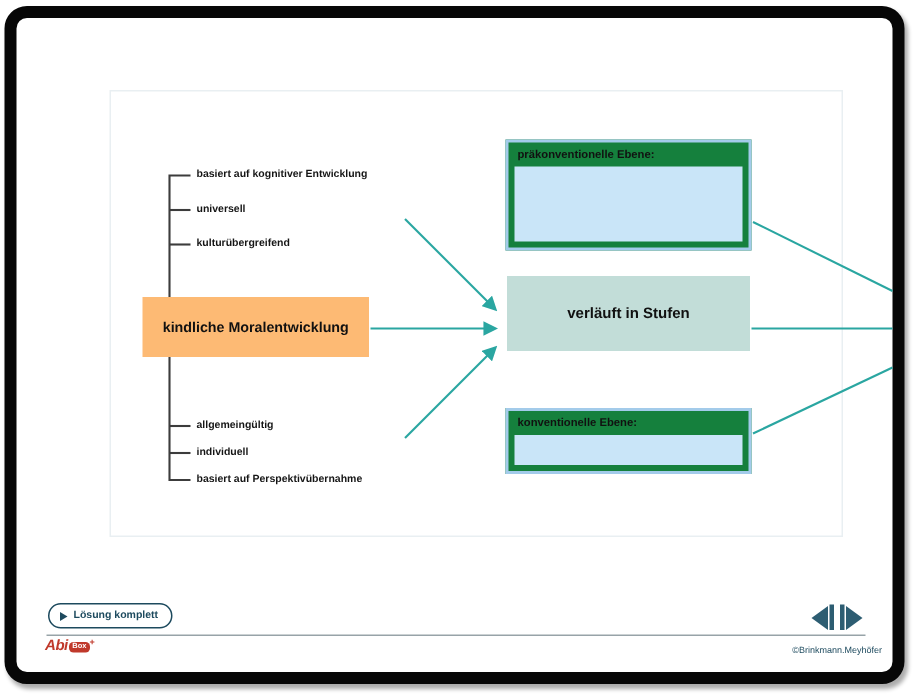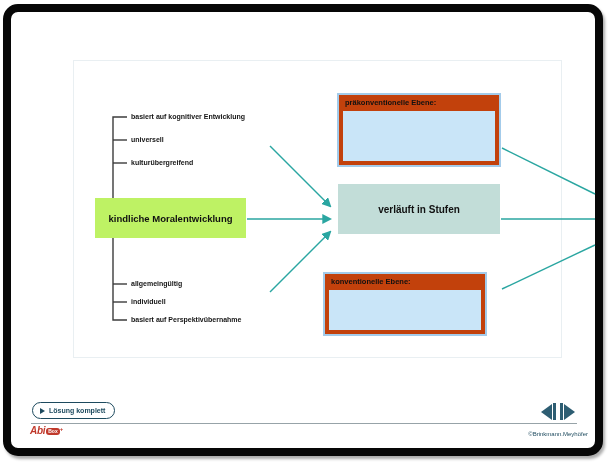--- a/index.html
+++ b/index.html
@@ -11,27 +11,27 @@
           border:8px solid #070707;border-radius:15px;background:#ffffff;
           box-shadow:2px 3px 3px rgba(0,0,0,.33);}
 
   
   .slide{position:absolute;left:73px;top:60px;width:489px;height:298px;box-sizing:border-box;
          background:#ffffff;border:1px solid #e9eff2;}
 
   
   .node{position:absolute;display:flex;align-items:center;justify-content:center;
         font-weight:bold;color:#111;text-align:center;}
-  .node.main{left:95px;top:198px;width:151px;height:40px;background:#bef264;font-size:9.5px;}
+  .node.main{left:95px;top:198px;width:151px;height:40px;background:#fdba74;font-size:9.5px;}
   .node.center{left:338px;top:184px;width:162px;height:50px;background:#c2ddd8;font-size:10px;text-align:center;}
 
   
-  .level{position:absolute;box-sizing:border-box;background:#c2410c;border:2px solid #a3cbea;}
+  .level{position:absolute;box-sizing:border-box;background:#15803d;border:2px solid #a3cbea;}
   .level.top{left:337px;top:93px;width:164px;height:74px;}
-  .level.bottom{left:323px;top:272px;width:164px;height:64px;}
+  .level.bottom{left:337px;top:272px;width:164px;height:44px;}
   .level .lbl{position:absolute;left:6px;top:3px;font-size:7.5px;font-weight:bold;color:#111;white-space:nowrap;}
   .level .field{position:absolute;left:4px;right:4px;top:16px;bottom:4px;background:#c9e5f8;}
 
   
   .li{position:absolute;left:131px;font-size:7px;font-weight:bold;color:#151515;
       white-space:nowrap;line-height:8px;}
 
   svg.overlay{position:absolute;left:0;top:0;pointer-events:none;}
 
   

